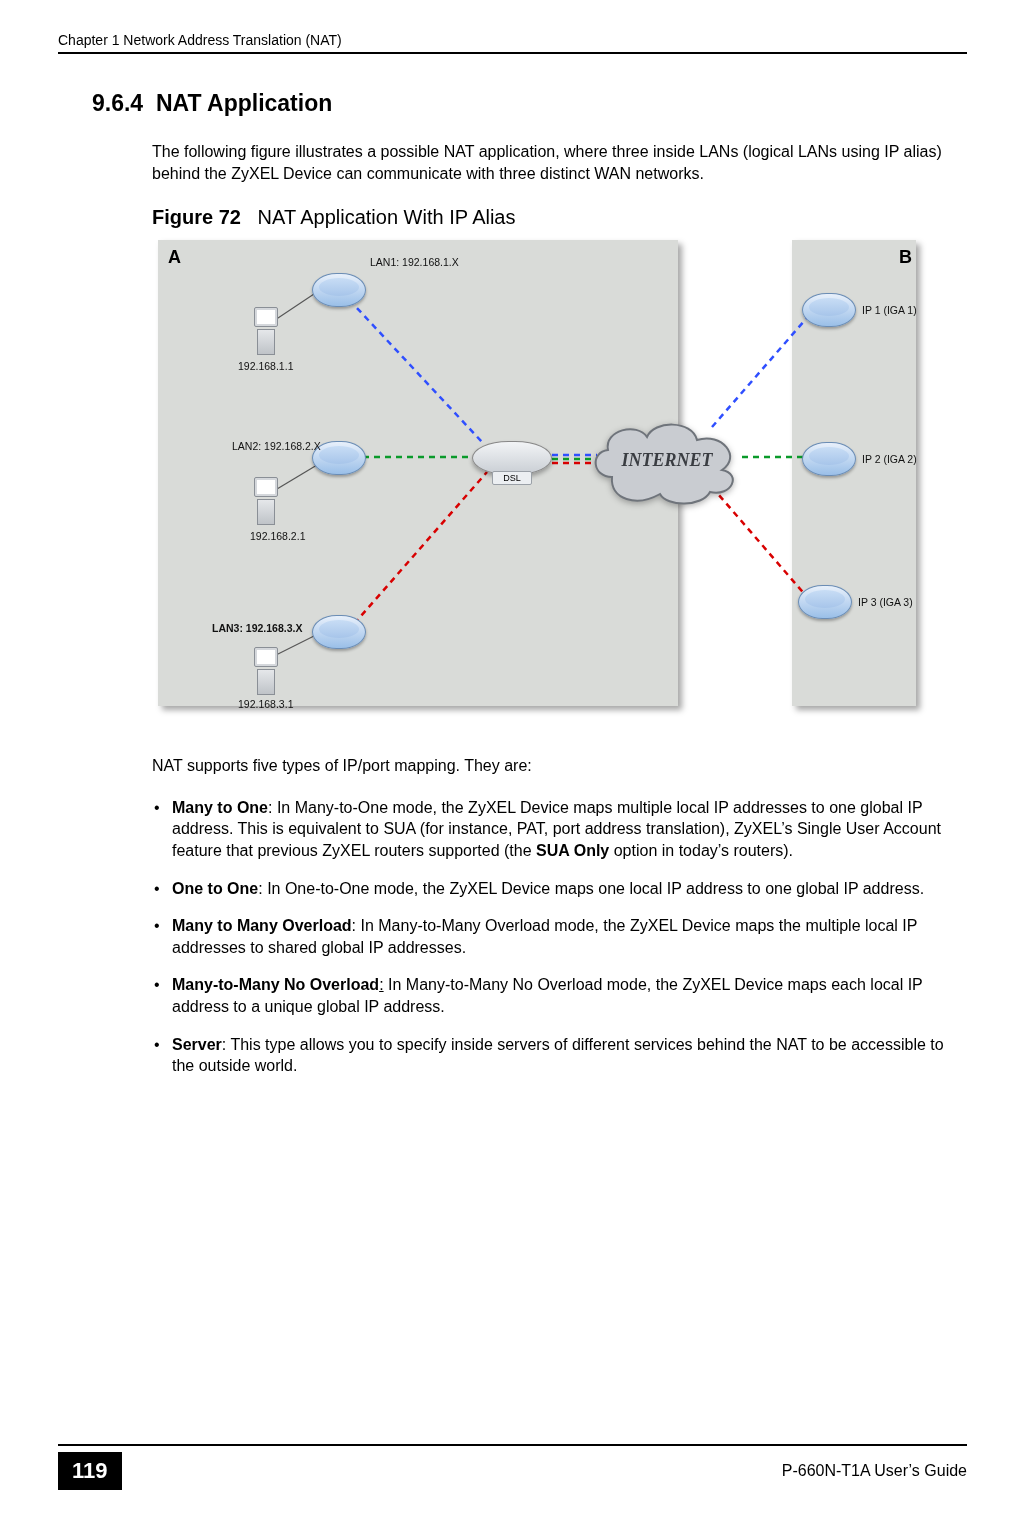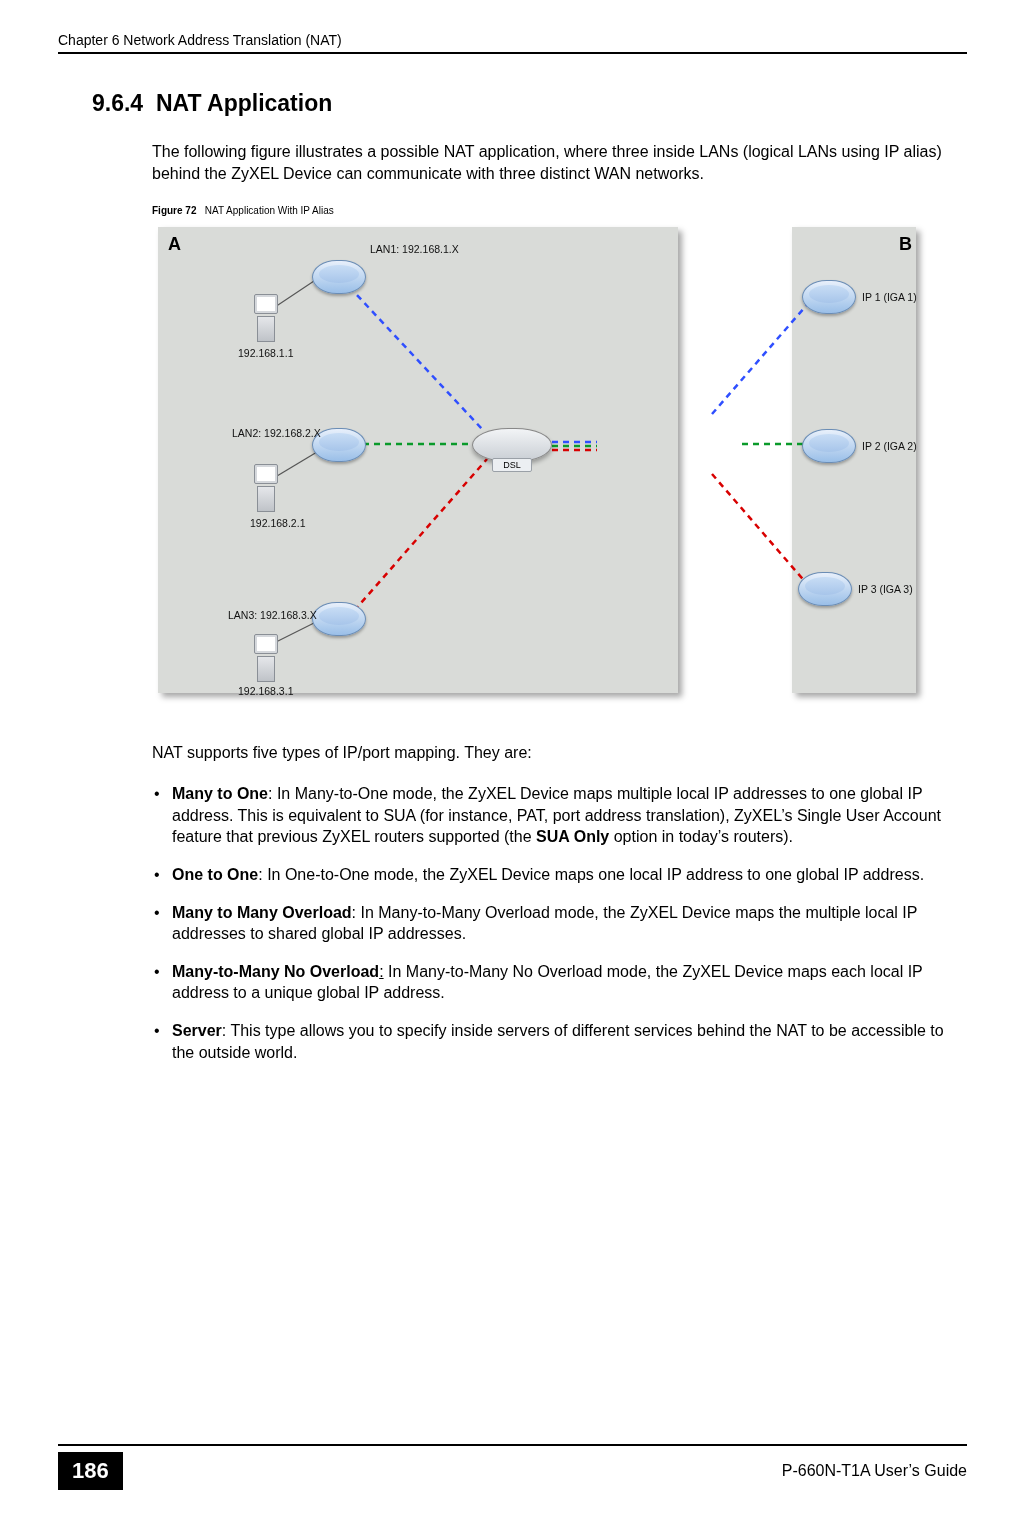--- a/index.html
+++ b/index.html
@@ -31,21 +31,21 @@
     margin-bottom: 24px;
   }
   .body-block {
     margin-left: 94px;
     margin-right: 4px;
     font-size: 16px;
     line-height: 1.35;
   }
   .para { margin-bottom: 20px; }
   .fig-caption {
-    font-size: 10px;
+    font-size: 20px;
     margin-bottom: 6px;
   }
   .fig-caption .fig-label { font-weight: bold; }
   .figure-wrap {
     width: 772px;
     height: 478px;
     position: relative;
     margin-bottom: 40px;
     background: #fff;
   }
@@ -156,21 +156,21 @@
     position:absolute; left:2px; top:0;
     font-size:16px;
   }
   .b { font-weight:bold; }
   .u { text-decoration: underline; }
 </style>
 </head>
 <body>
 
 <div class="page">
-  <div class="running-head">Chapter 6 Network Address Translation (NAT)</div>
+  <div class="running-head">Chapter 1 Network Address Translation (NAT)</div>
   <hr class="rule">
 
   <h2 class="h2">
     <span>9.6.4</span>&nbsp;&nbsp;<span>NAT Application</span>
   </h2>
 
   <div class="body-block">
     <p class="para">The following figure illustrates a possible NAT application, where three inside LANs (logical LANs using IP alias) behind the ZyXEL Device can communicate with three distinct WAN networks.</p>
 
     <p class="fig-caption">
@@ -217,32 +217,38 @@
 
       <div class="router-icon" style="left:160px; top:204px;"></div>
       <span class="net-label" style="left:68px; top:202px;padding-left:12px;">LAN2: 192.168.2.X</span>
       <div class="pc-icon" style="left:100px; top:240px;">
           <div class="mon"></div>
           <div class="twr"></div>
         </div>
       <span class="net-label" style="left:98px; top:292px;">192.168.2.1</span>
 
       <div class="router-icon" style="left:160px; top:378px;"></div>
-      <span class="net-label" style="left:76px; top:384px;">LAN3: 192.168.3.X</span>
+      <span class="net-label" style="left:60px; top:384px;font-weight:bold;">LAN3: 192.168.3.X</span>
       <div class="pc-icon" style="left:100px; top:410px;">
           <div class="mon"></div>
           <div class="twr"></div>
         </div>
       <span class="net-label" style="left:86px; top:460px;">192.168.3.1</span>
 
       <div class="dsl-icon" style="left:320px; top:198px;">
         <div class="body"></div>
         <div class="tag">DSL</div>
       </div>
 
+      <div class="cloud" style="left:430px; top:175px;">
+        <svg width="170" height="95" viewBox="0 0 170 95">
+          <path d="M30 65 C10 65 8 40 26 38 C22 18 55 10 65 25 C72 8 110 8 115 28 C140 20 160 45 140 58 C160 62 150 85 128 80 C120 95 85 95 78 82 C55 95 28 88 30 65 Z" fill="#c9ccd1" stroke="#6f747b" stroke-width="2"></path>
+          <text x="85" y="54" text-anchor="middle" font-family="Georgia, serif" font-style="italic" font-weight="bold" font-size="18" fill="#3a3d42">INTERNET</text>
+        </svg>
+      </div>
 
       <div class="router-icon" style="left:650px; top:56px;"></div>
       <span class="net-label" style="left:710px; top:66px;">IP 1 (IGA 1)</span>
 
       <div class="router-icon" style="left:650px; top:205px;"></div>
       <span class="net-label" style="left:710px; top:215px;">IP 2 (IGA 2)</span>
 
       <div class="router-icon" style="left:646px; top:348px;"></div>
       <span class="net-label" style="left:706px; top:358px;">IP 3 (IGA 3)</span>
     </div>
@@ -268,16 +274,16 @@
       <li>
         <span class="b">Server</span><span>: This type allows you to specify inside servers of different services behind the NAT to be accessible to the outside world.</span>
       </li>
     </ul>
   </div>
 </div>
 
 <div class="footer">
   <hr class="footer-rule">
   <div class="footer-row">
-    <div class="page-badge">186</div>
+    <div class="page-badge">119</div>
     <div class="guide-name">P-660N-T1A User’s Guide</div>
   </div>
 </div>
 
 </body></html>

